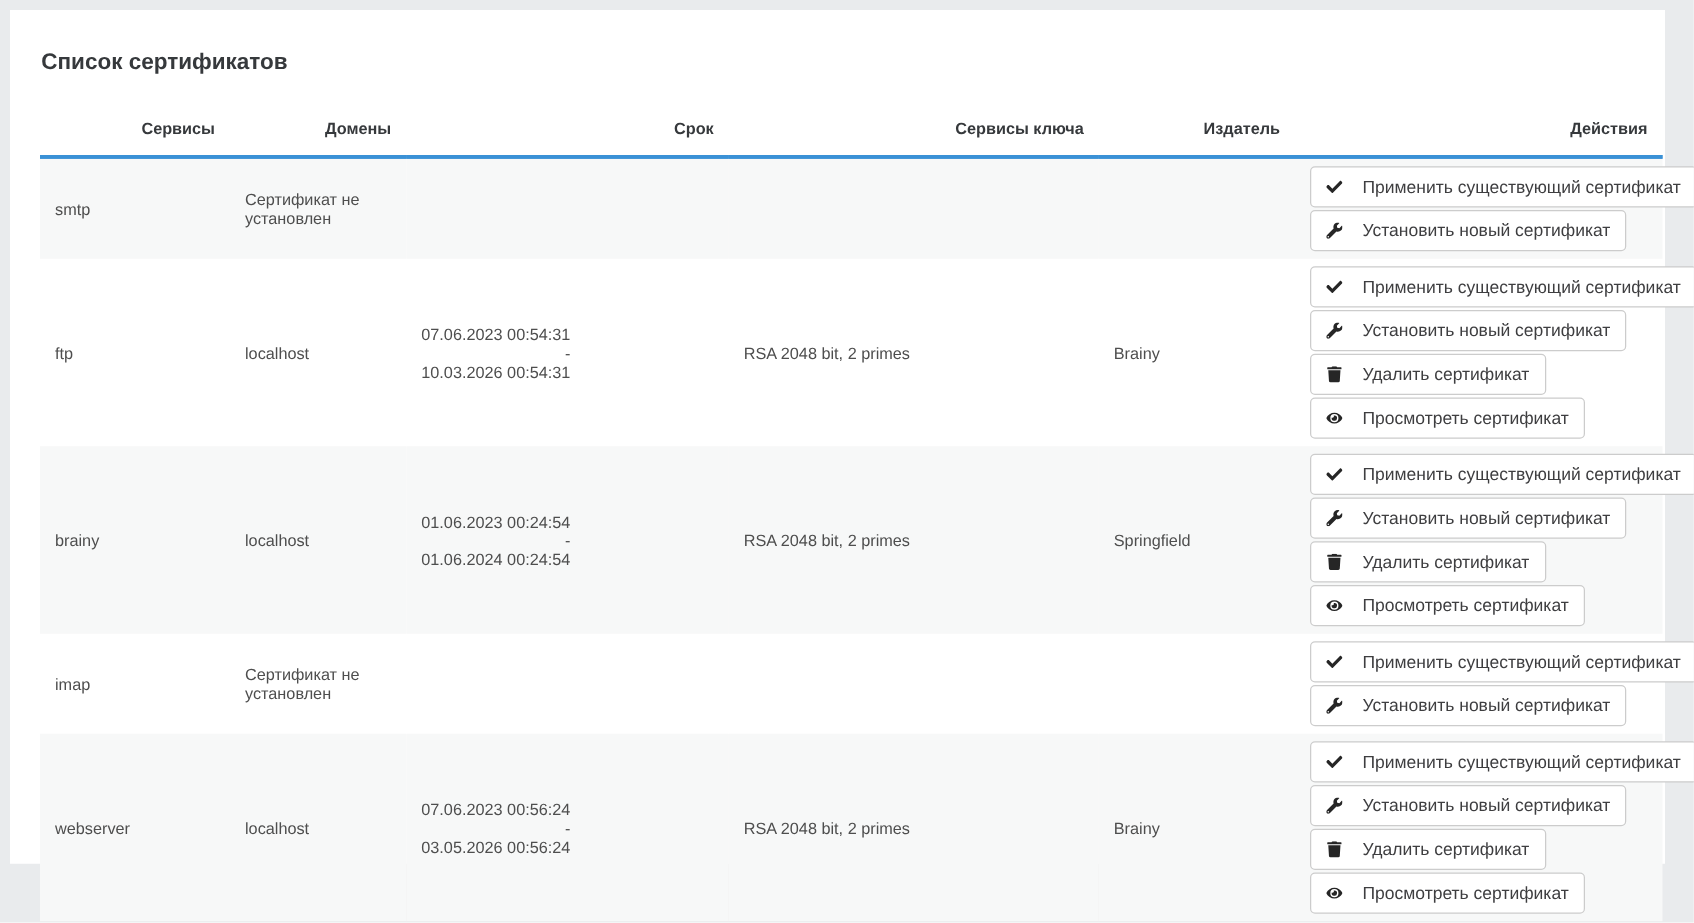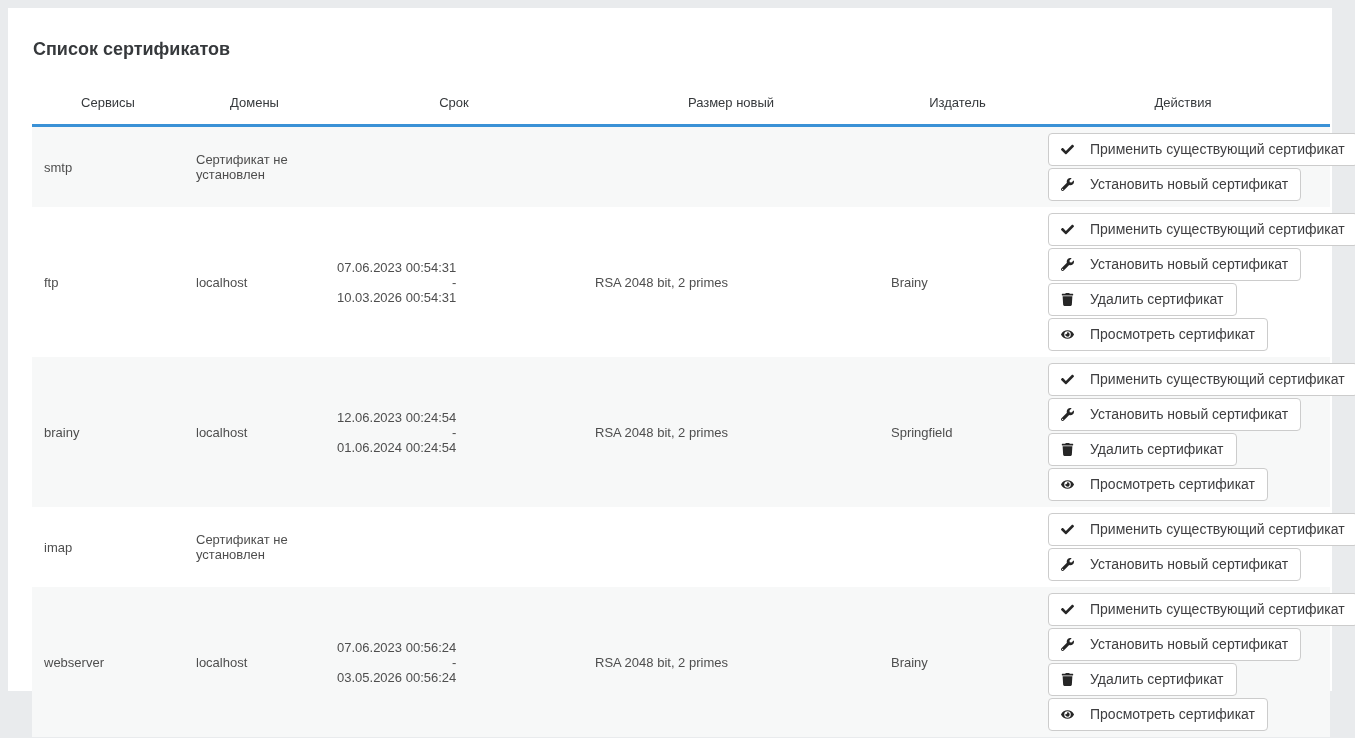--- a/index.html
+++ b/index.html
@@ -26,21 +26,21 @@
   .page-title{
     margin:31px 0 0 25px;
     font-size:18px;line-height:20px;font-weight:700;
     color:var(--text-dark);
   }
   table.cert-table{
     border-collapse:collapse;table-layout:fixed;
     width:1298px;margin-left:24px;
   }
   th{
-    text-align:center;font-size:13px;line-height:15px;font-weight:400;
+    text-align:right;font-size:13px;line-height:15px;font-weight:700;
     color:var(--text-dark);
     padding:36px 12px 14px 12px;
     border-bottom:3px solid var(--accent-blue);
     white-space:nowrap;
   }
   .col-services{width:152px;}
   .col-domains{width:141px;}
   .col-term{width:258px;}
   .col-keysize{width:296px;}
   .col-issuer{width:157px;}
@@ -78,21 +78,21 @@
           <th class="col-services">
     <span>Сервисы</span>
   </th>
           <th class="col-domains">
     <span>Домены</span>
   </th>
           <th class="col-term">
     <span>Срок</span>
   </th>
           <th class="col-keysize">
-    <span>Размер новый</span>
+    <span>Сервисы ключа</span>
   </th>
           <th class="col-issuer">
     <span>Издатель</span>
   </th>
           <th class="col-actions">
     <span>Действия</span>
   </th>
         </tr>
     </thead>
     <tbody>
@@ -197,21 +197,21 @@
   </tr>
         <tr>
     <td class="col-services">
       <span>brainy</span>
     </td>
     <td class="col-domains">
       <span>localhost</span>
     </td>
     <td class="col-term">
       <div class="term-block">
-        <span>12.06.2023 00:24:54</span>
+        <span>01.06.2023 00:24:54</span>
         <span>-</span>
         <span>01.06.2024 00:24:54</span>
       </div>
     </td>
     <td class="col-keysize">
       <span>RSA 2048 bit, 2 primes</span>
     </td>
     <td class="col-issuer">
       <span>Springfield</span>
     </td>

